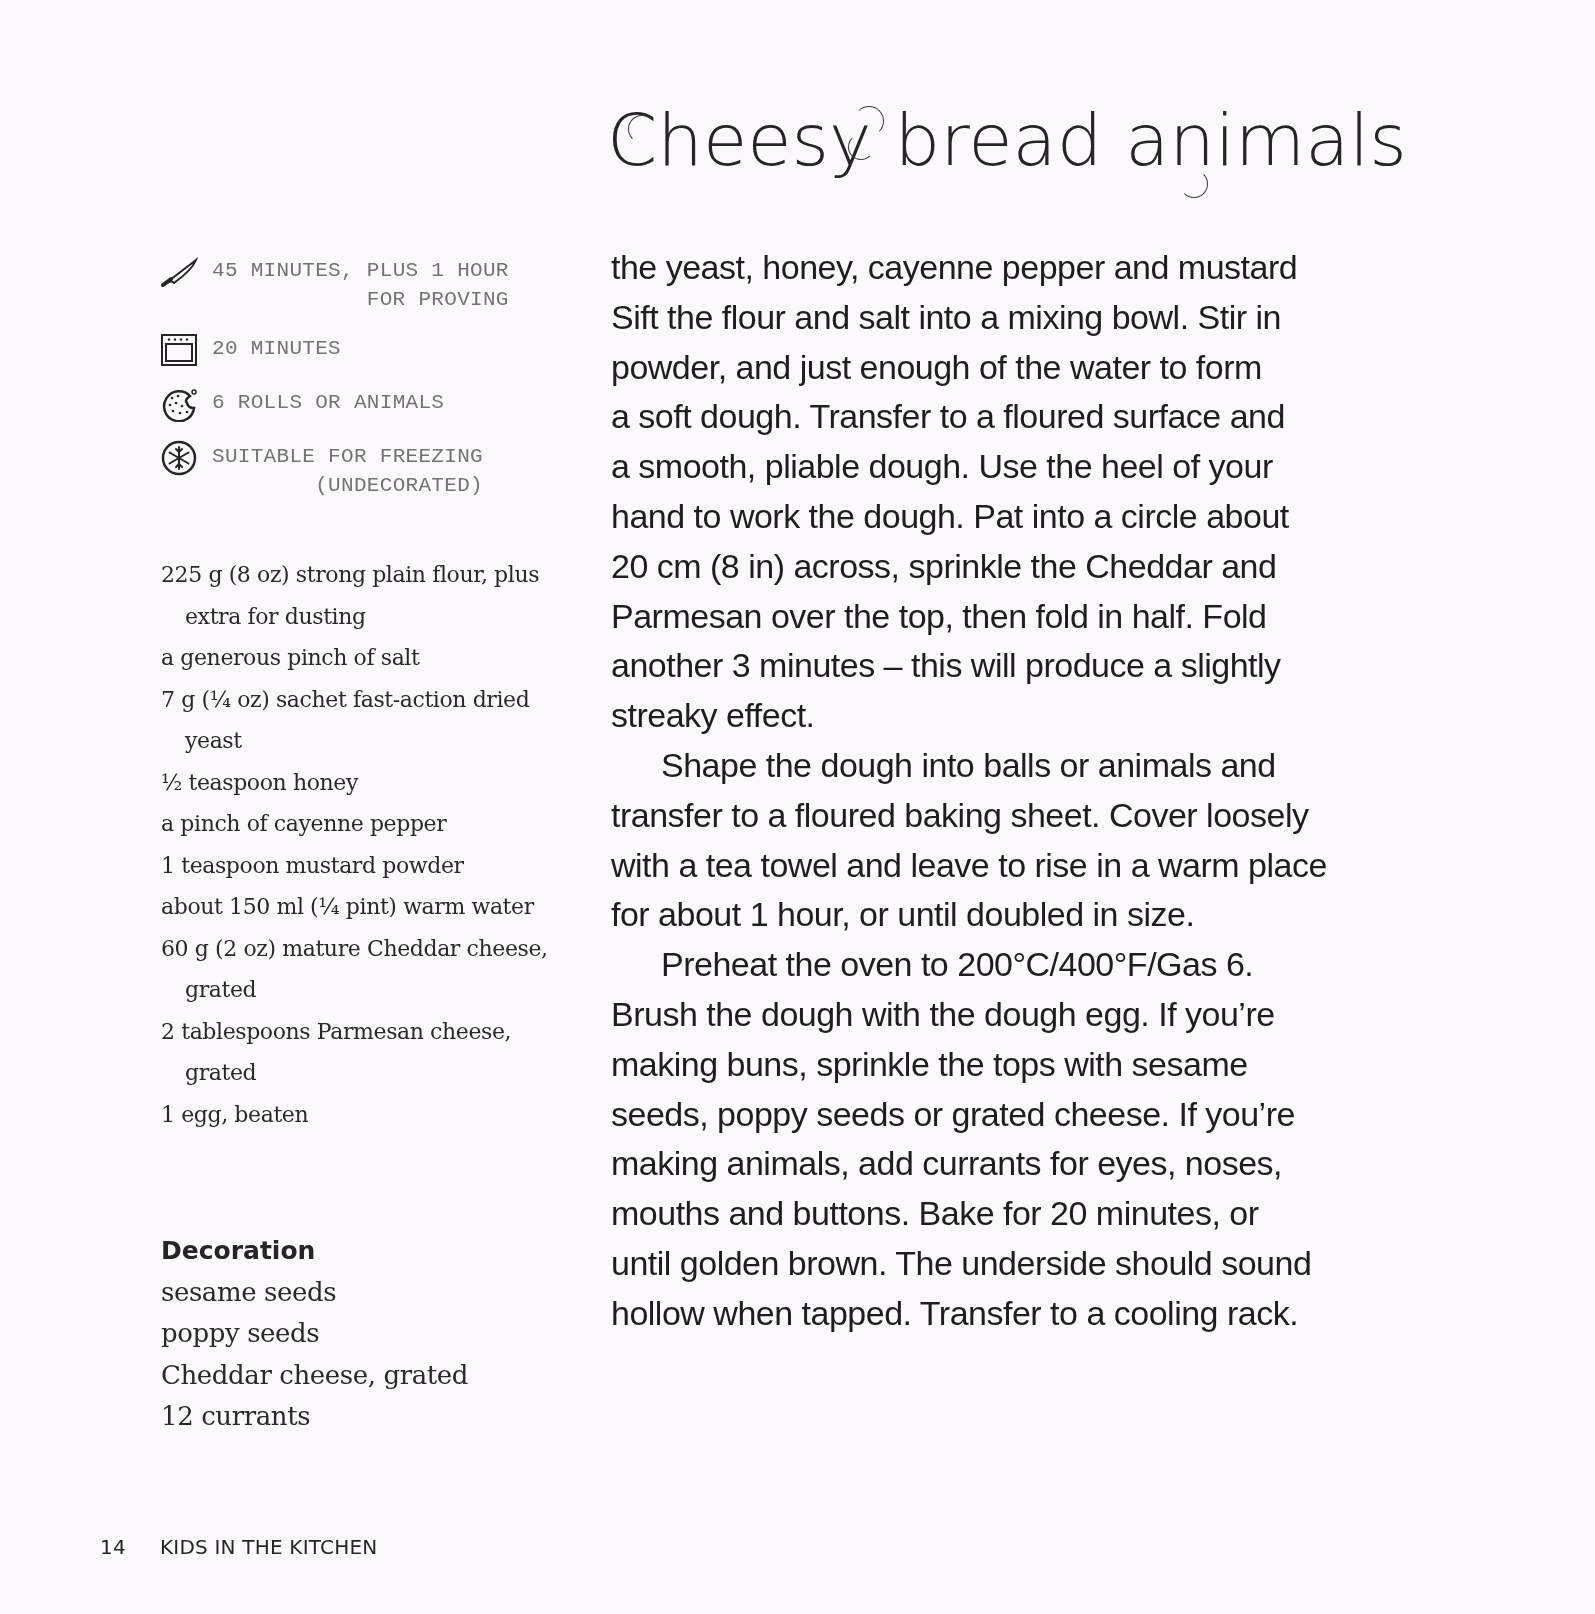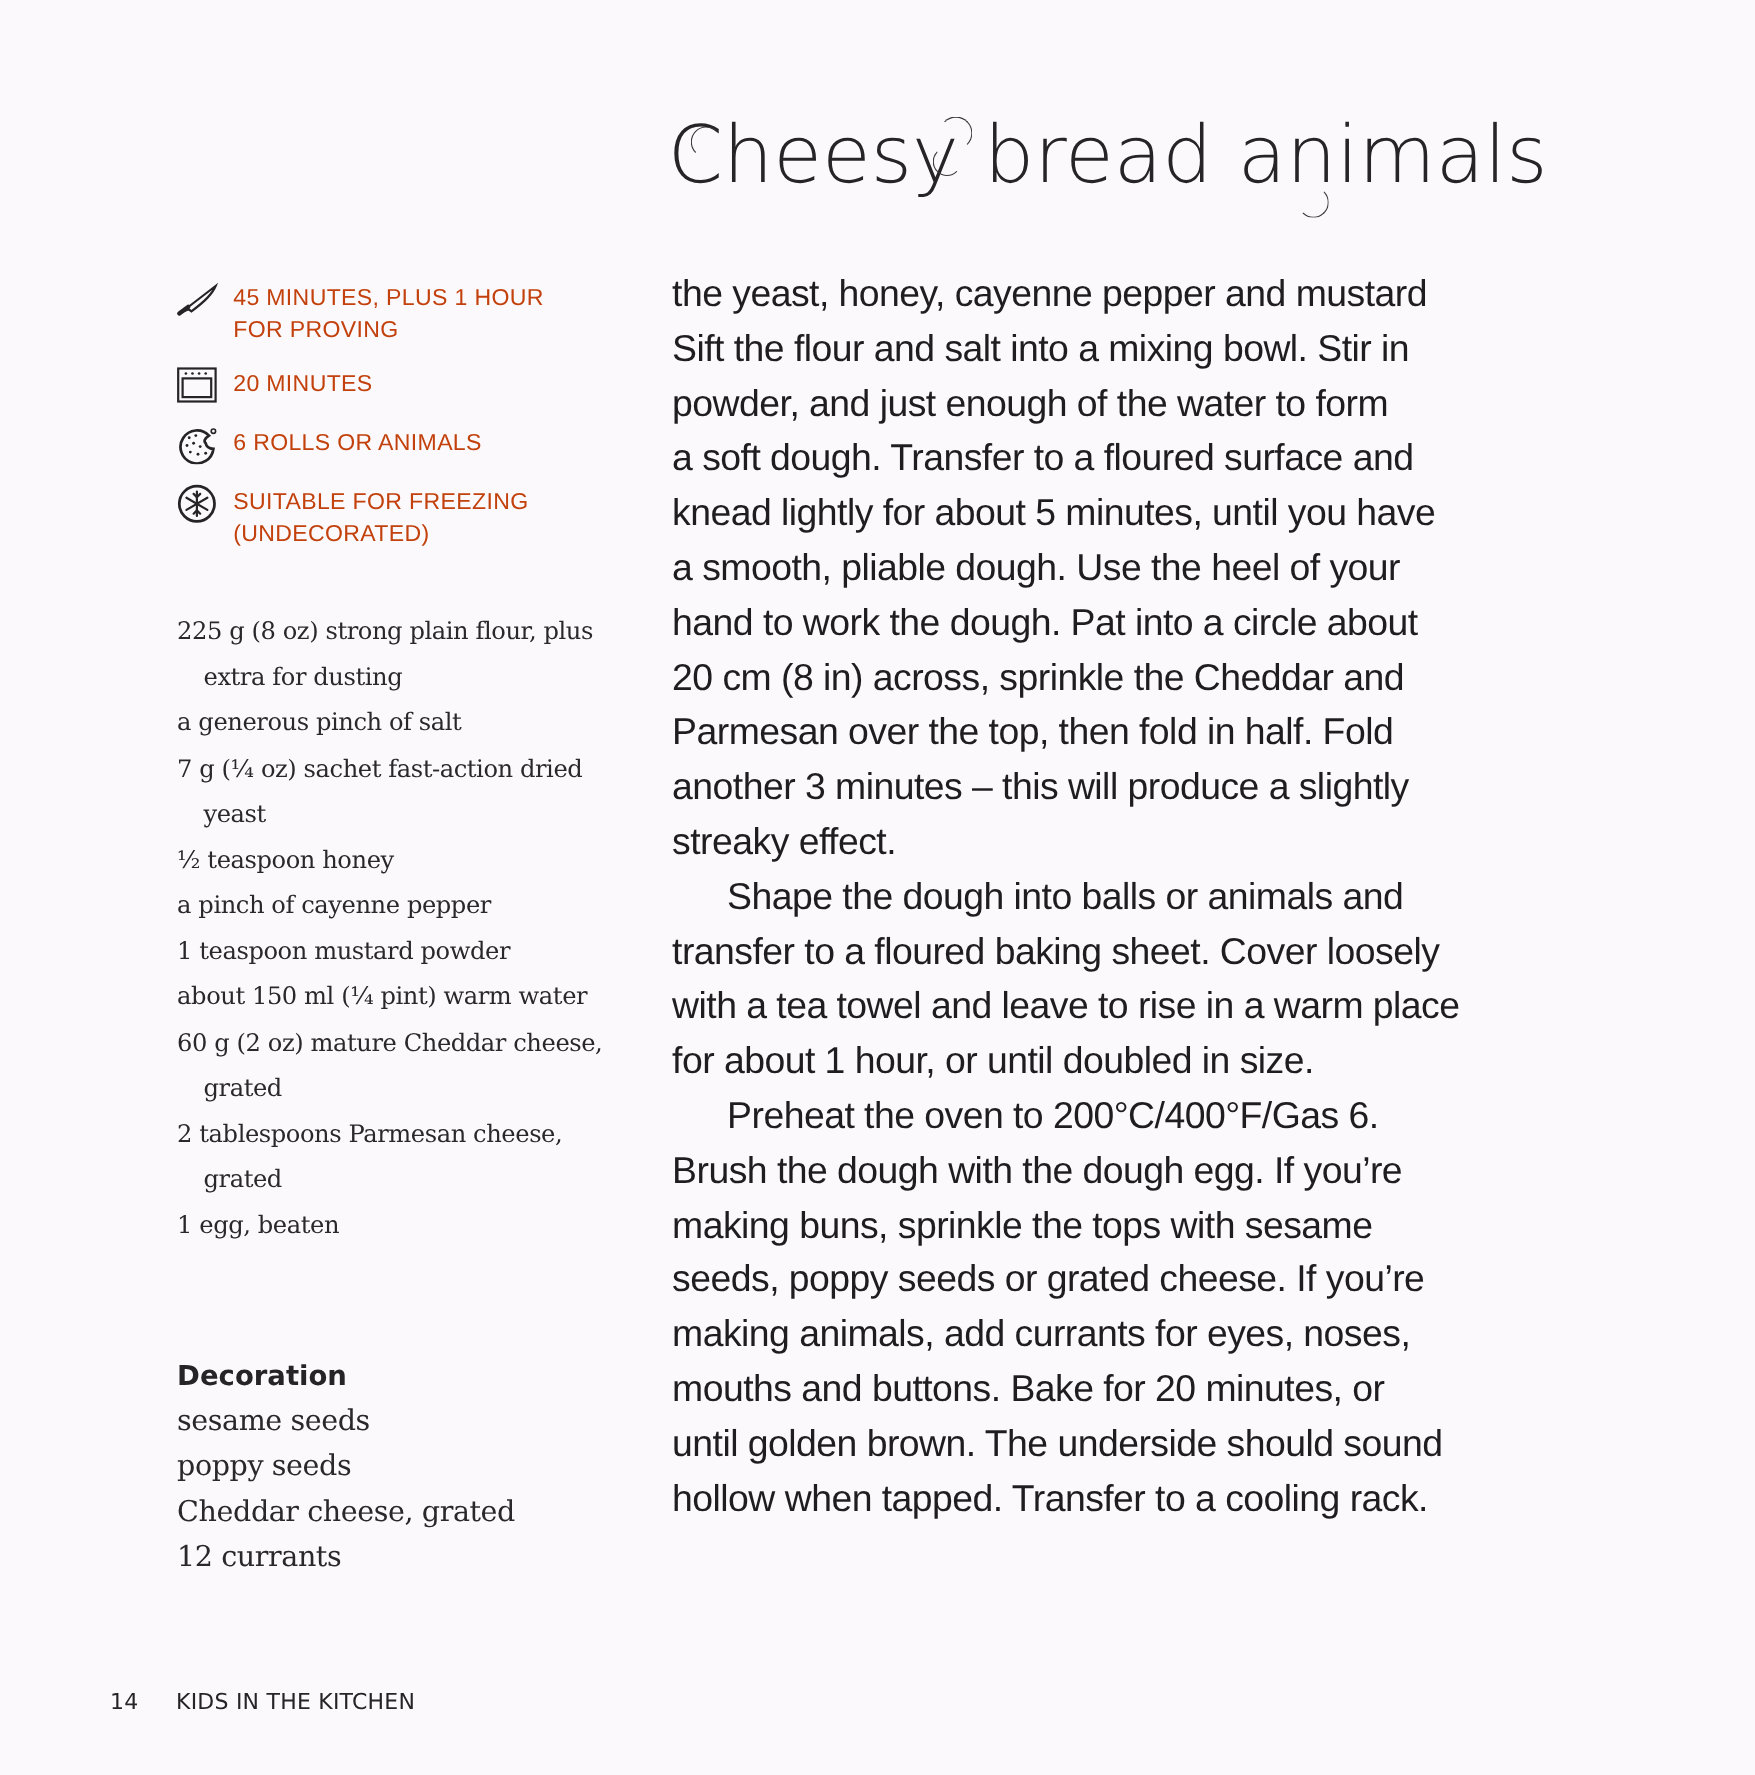--- a/index.html
+++ b/index.html
@@ -48,27 +48,28 @@
       margin-bottom: 20px;
     }
     .meta-item .icon {
       width: 40px;
       height: 36px;
       flex: 0 0 40px;
       margin-right: 12px;
       margin-top: -2px;
     }
     .meta-item .meta-text {
-      font-family: Liberation Sans, sans-serif;
+      font-family: Liberation Mono, monospace;
       font-size: 21px;
       line-height: 29px;
       letter-spacing: 0.3px;
       text-transform: uppercase;
-      color: #c2410c;
+      color: #737373;
       font-stretch: condensed;
+      text-align: right;
     }
 
     .ingredients {
       position: absolute;
       left: 161px;
       top: 554px;
       width: 420px;
     }
     .ingredient {
       font-family: "DejaVu Serif", serif;
@@ -235,21 +236,20 @@
   <div class="decoration-item">Cheddar cheese, grated</div>
   <div class="decoration-item">12 currants</div>
 </div>
 
 <div class="method">
   <p class="method-paragraph">
     <span class="method-line">the yeast, honey, cayenne pepper and mustard</span>
     <span class="method-line">Sift the flour and salt into a mixing bowl. Stir in</span>
     <span class="method-line">powder, and just enough of the water to form</span>
     <span class="method-line">a soft dough. Transfer to a floured surface and</span>
-    <span class="method-line">knead lightly for about 5 minutes, until you have</span>
     <span class="method-line">a smooth, pliable dough. Use the heel of your</span>
     <span class="method-line">hand to work the dough. Pat into a circle about</span>
     <span class="method-line">20 cm (8 in) across, sprinkle the Cheddar and</span>
     <span class="method-line">Parmesan over the top, then fold in half. Fold</span>
     <span class="method-line">another 3 minutes – this will produce a slightly</span>
     <span class="method-line">streaky effect.</span>
   </p>
   <p class="method-paragraph">
     <span class="method-line" style="padding-left:50px">Shape the dough into balls or animals and</span>
     <span class="method-line">transfer to a floured baking sheet. Cover loosely</span>

